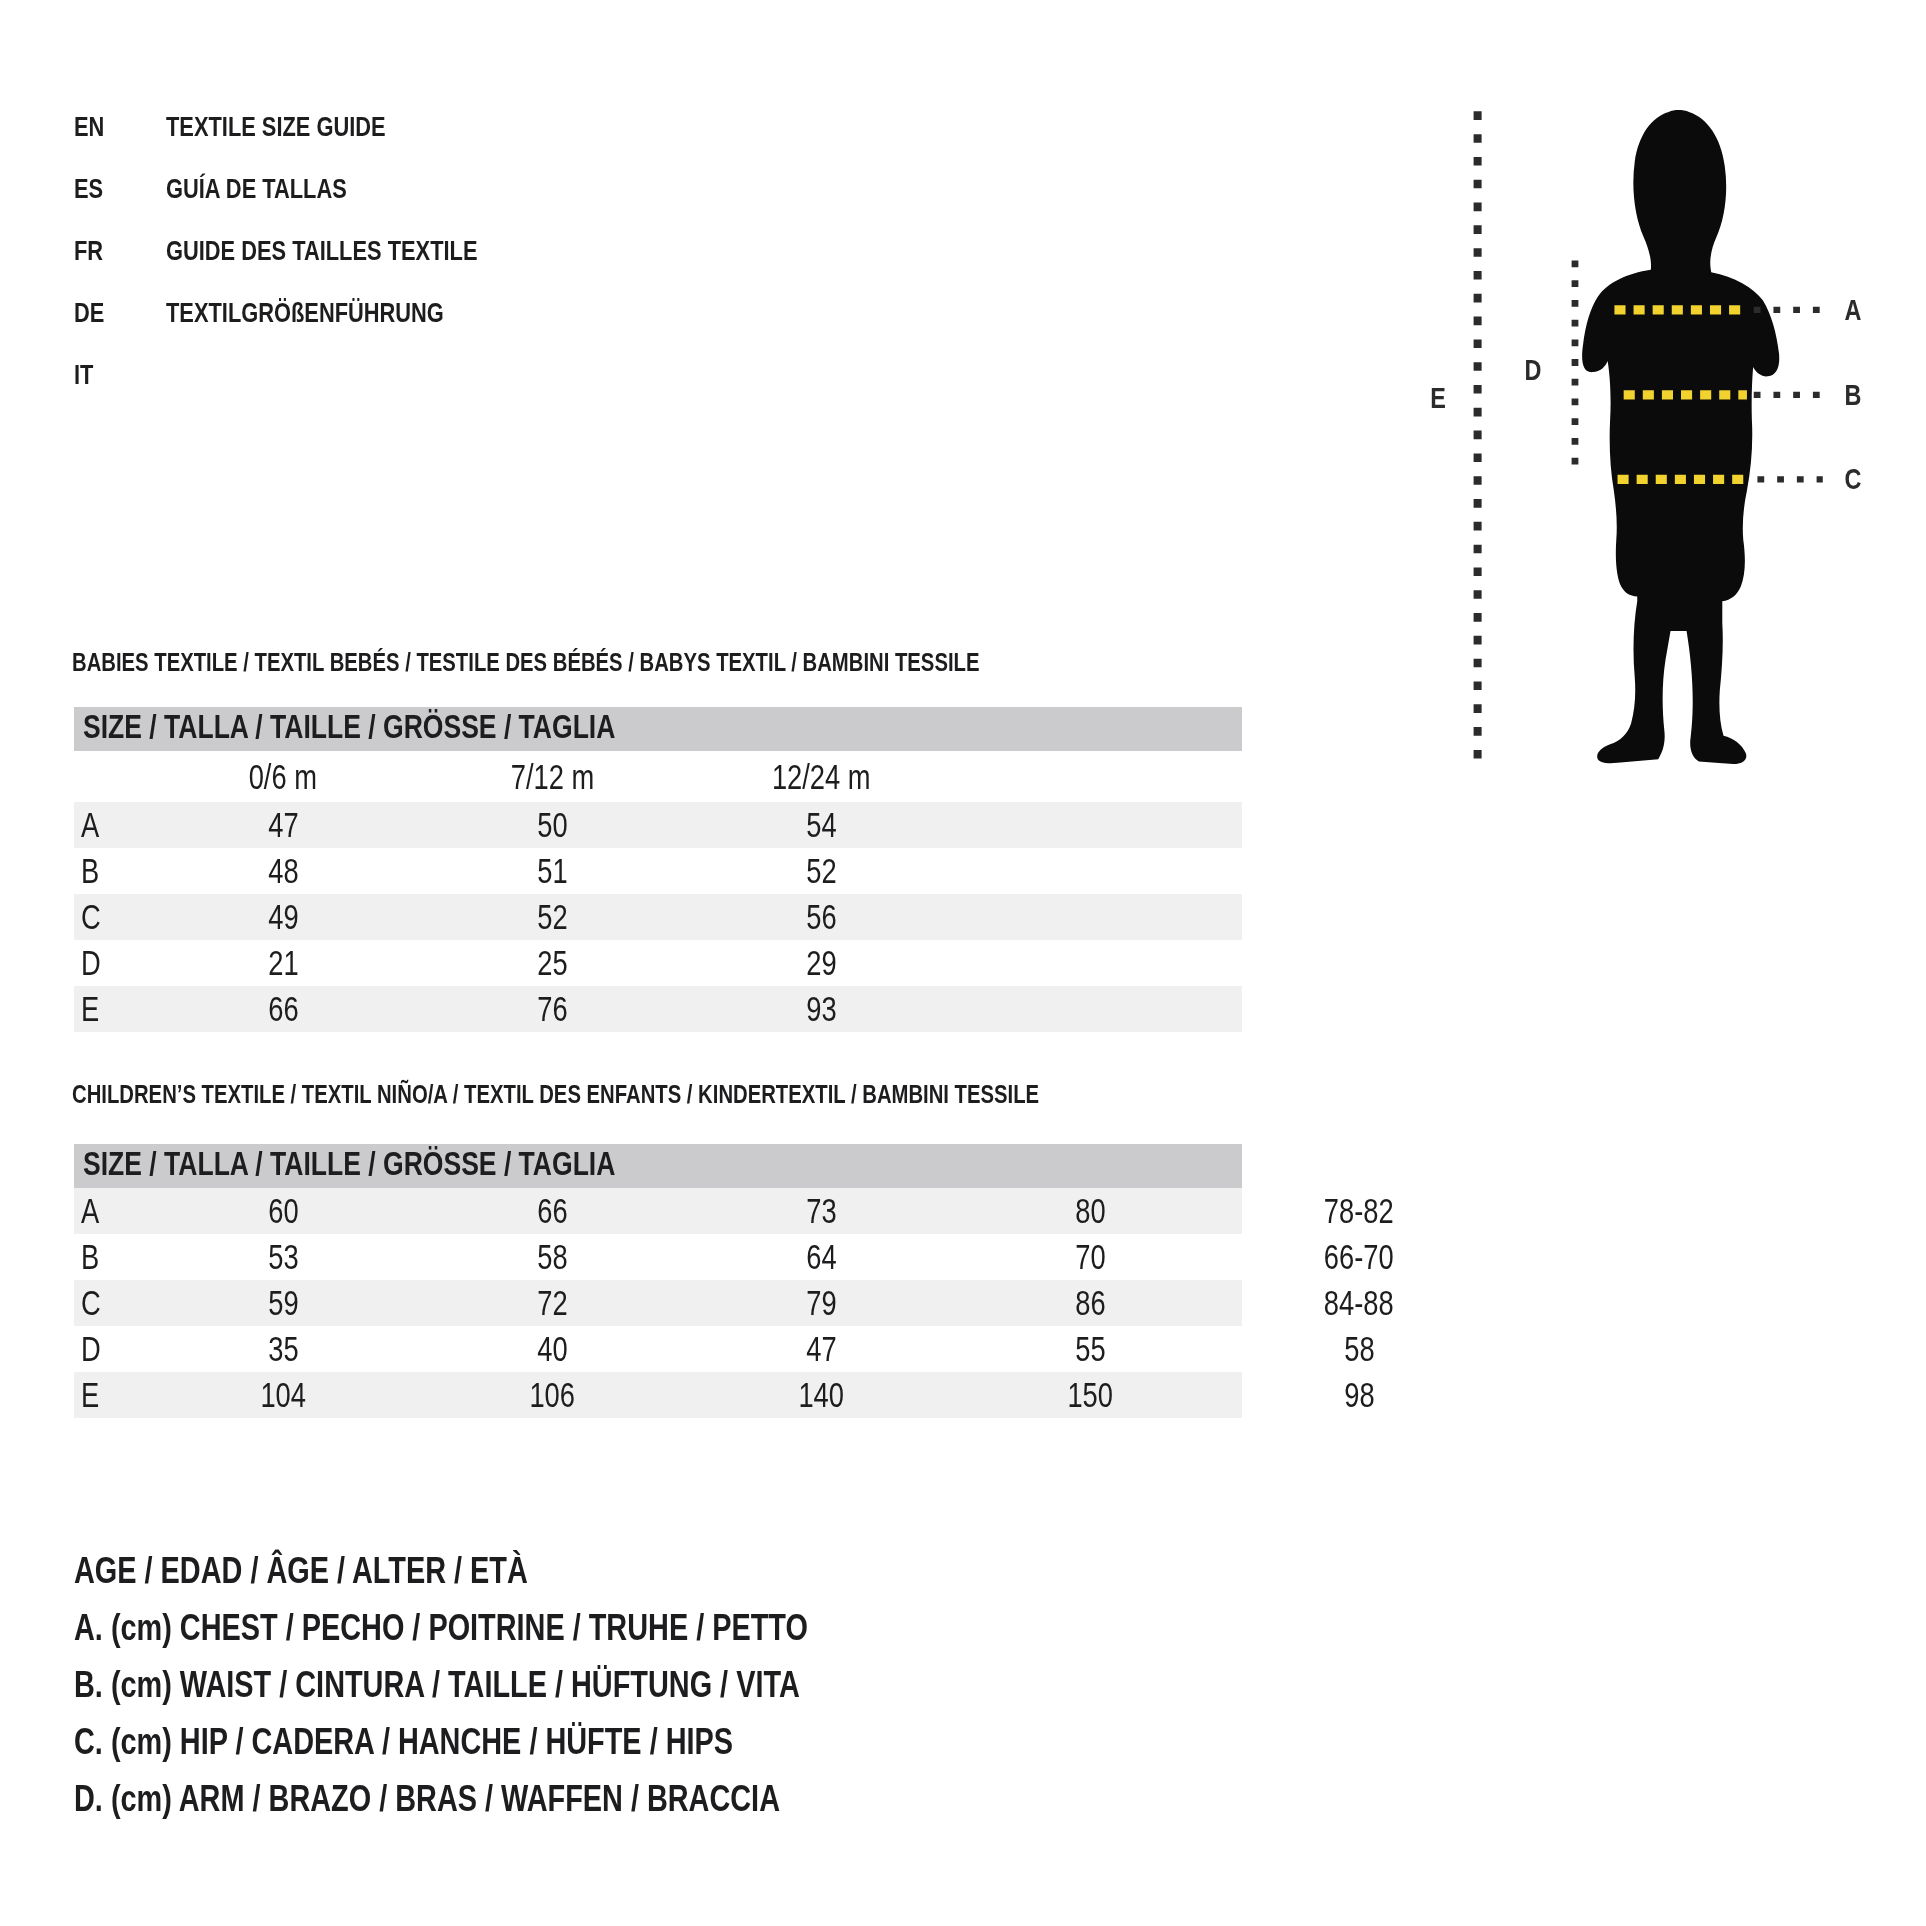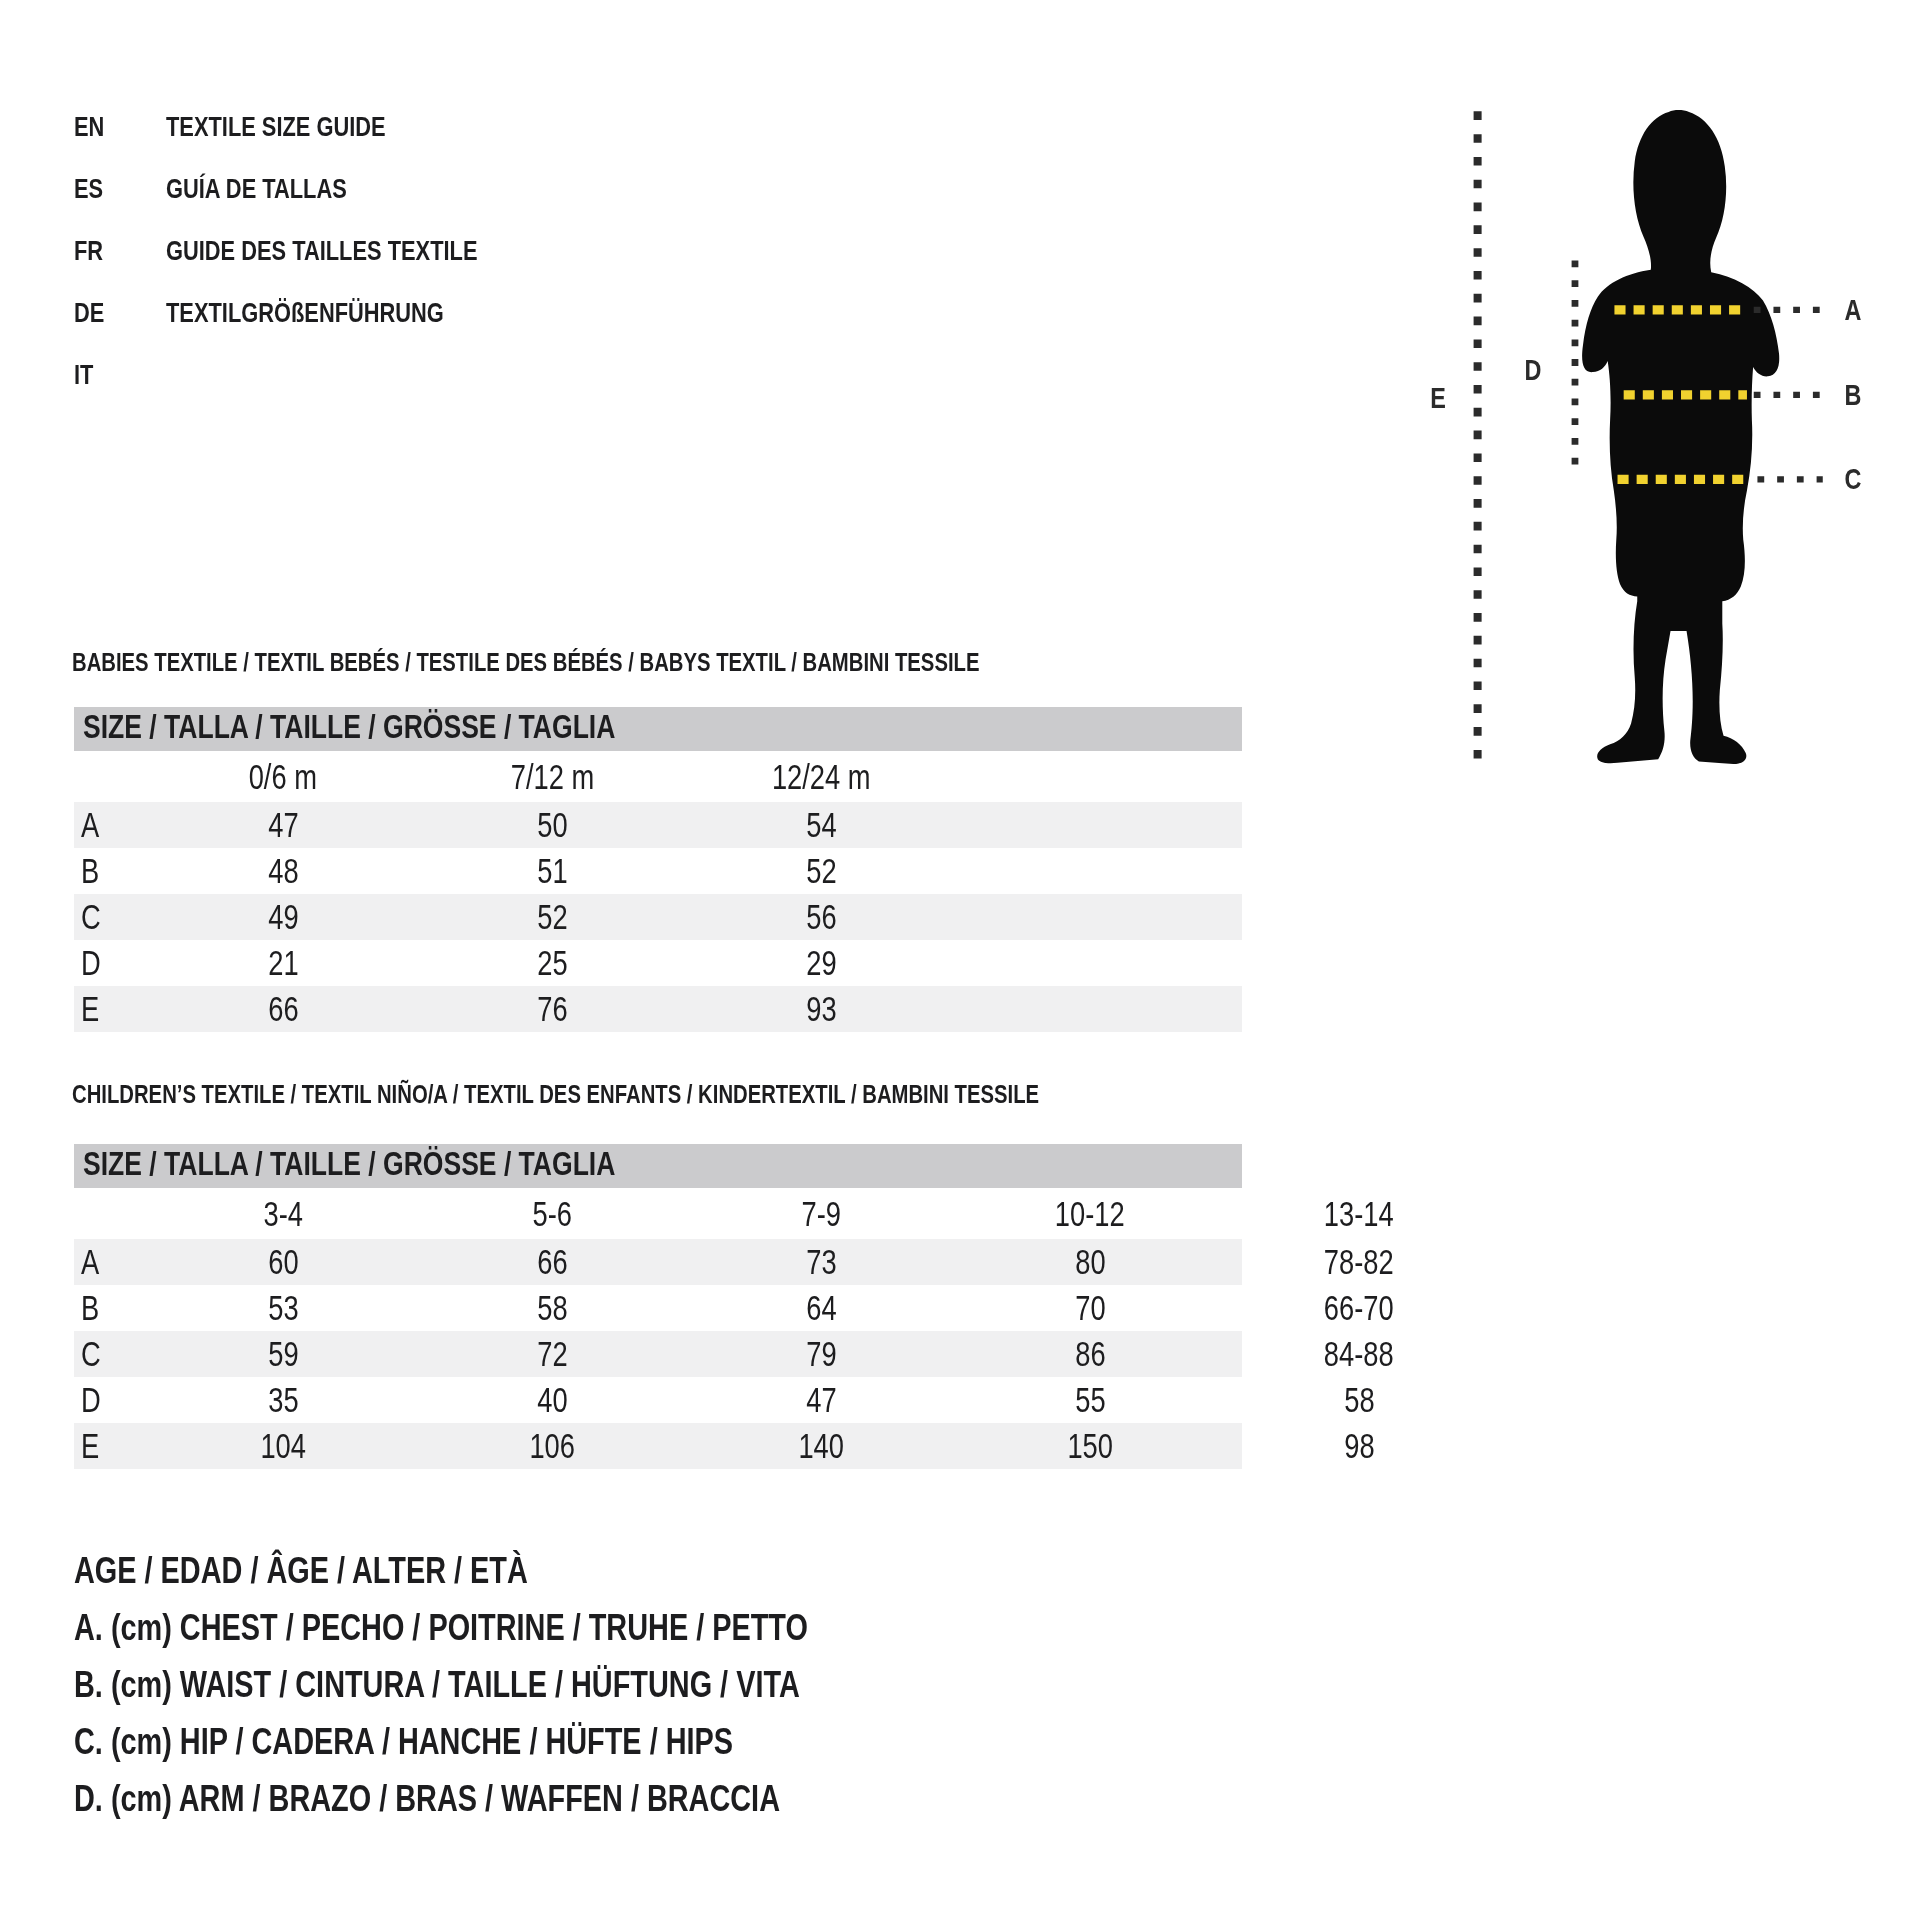--- a/index.html
+++ b/index.html
@@ -188,29 +188,20 @@
   </div>
 
   <div class="abs heading" style="top:1073px;">
     <span class="cx">CHILDREN’S TEXTILE / TEXTIL NIÑO/A / TEXTIL DES ENFANTS / KINDERTEXTIL / BAMBINI TESSILE</span>
   </div>
 
   <div class="stable" style="top:1144px;">
     <div class="band">
       <span class="cx">SIZE / TALLA / TAILLE / GRÖSSE / TAGLIA</span>
     </div>
-    <div class="trow thead children-grid">
-      <div class="lcell"></div>
-      <div class="cell"><span class="cx cxc">3-4</span></div>
-      <div class="cell"><span class="cx cxc">5-6</span></div>
-      <div class="cell"><span class="cx cxc">7-9</span></div>
-      <div class="cell"><span class="cx cxc">10-12</span></div>
-      <div class="cell"><span class="cx cxc">13-14</span></div>
-      <div></div>
-    </div>
     <div class="trow drow children-grid zeb">
       <div class="lcell"><span class="cx">A</span></div>
       <div class="cell"><span class="cx cxc">60</span></div>
       <div class="cell"><span class="cx cxc">66</span></div>
       <div class="cell"><span class="cx cxc">73</span></div>
       <div class="cell"><span class="cx cxc">80</span></div>
       <div class="cell"><span class="cx cxc">78-82</span></div>
       <div></div>
     </div>
     <div class="trow drow children-grid">

